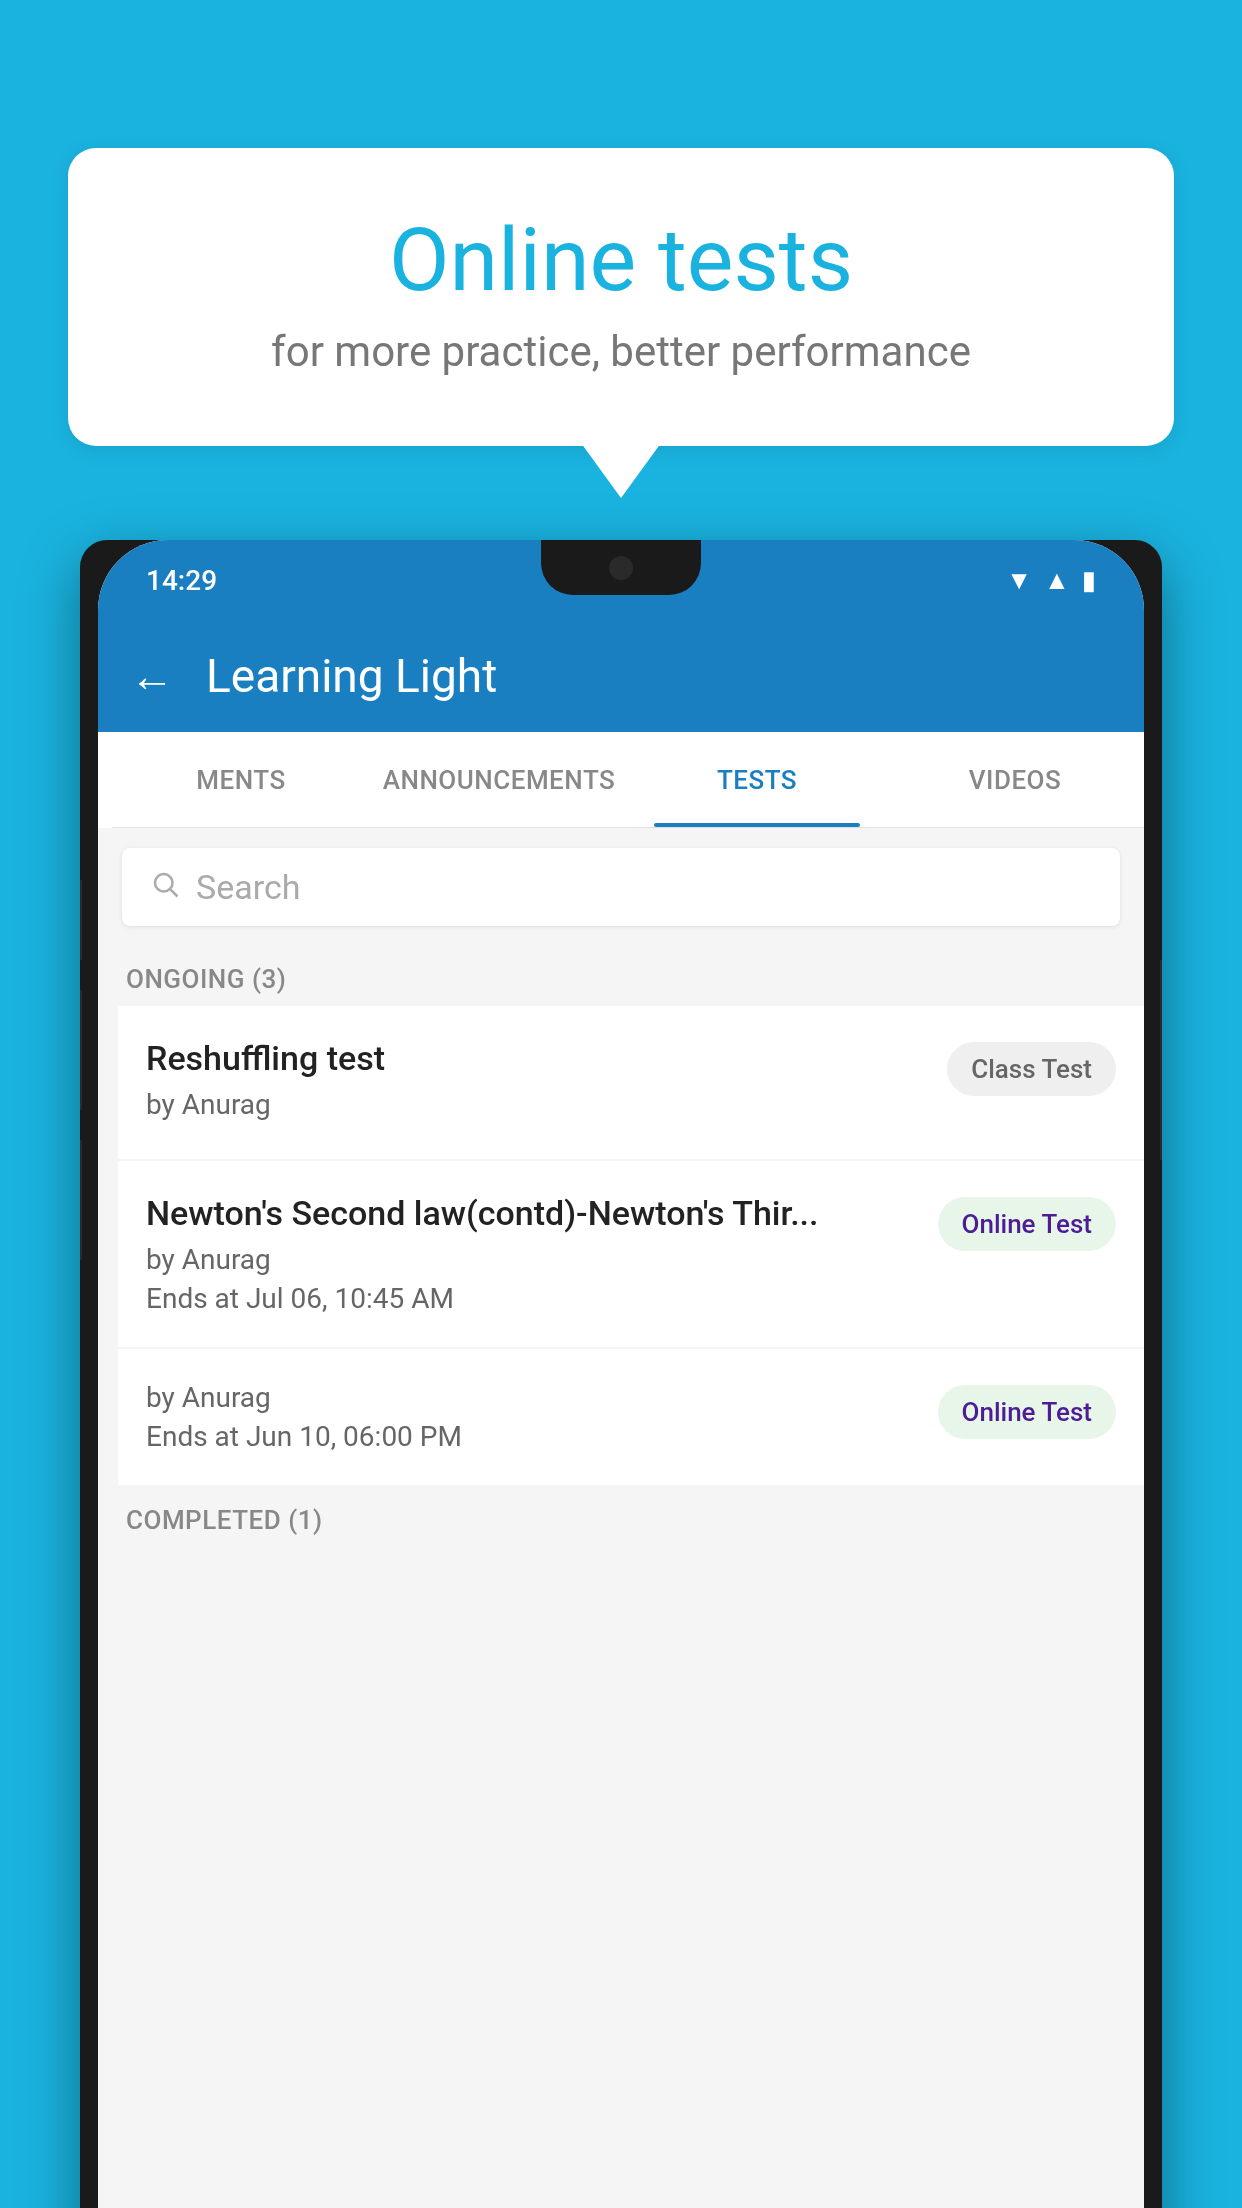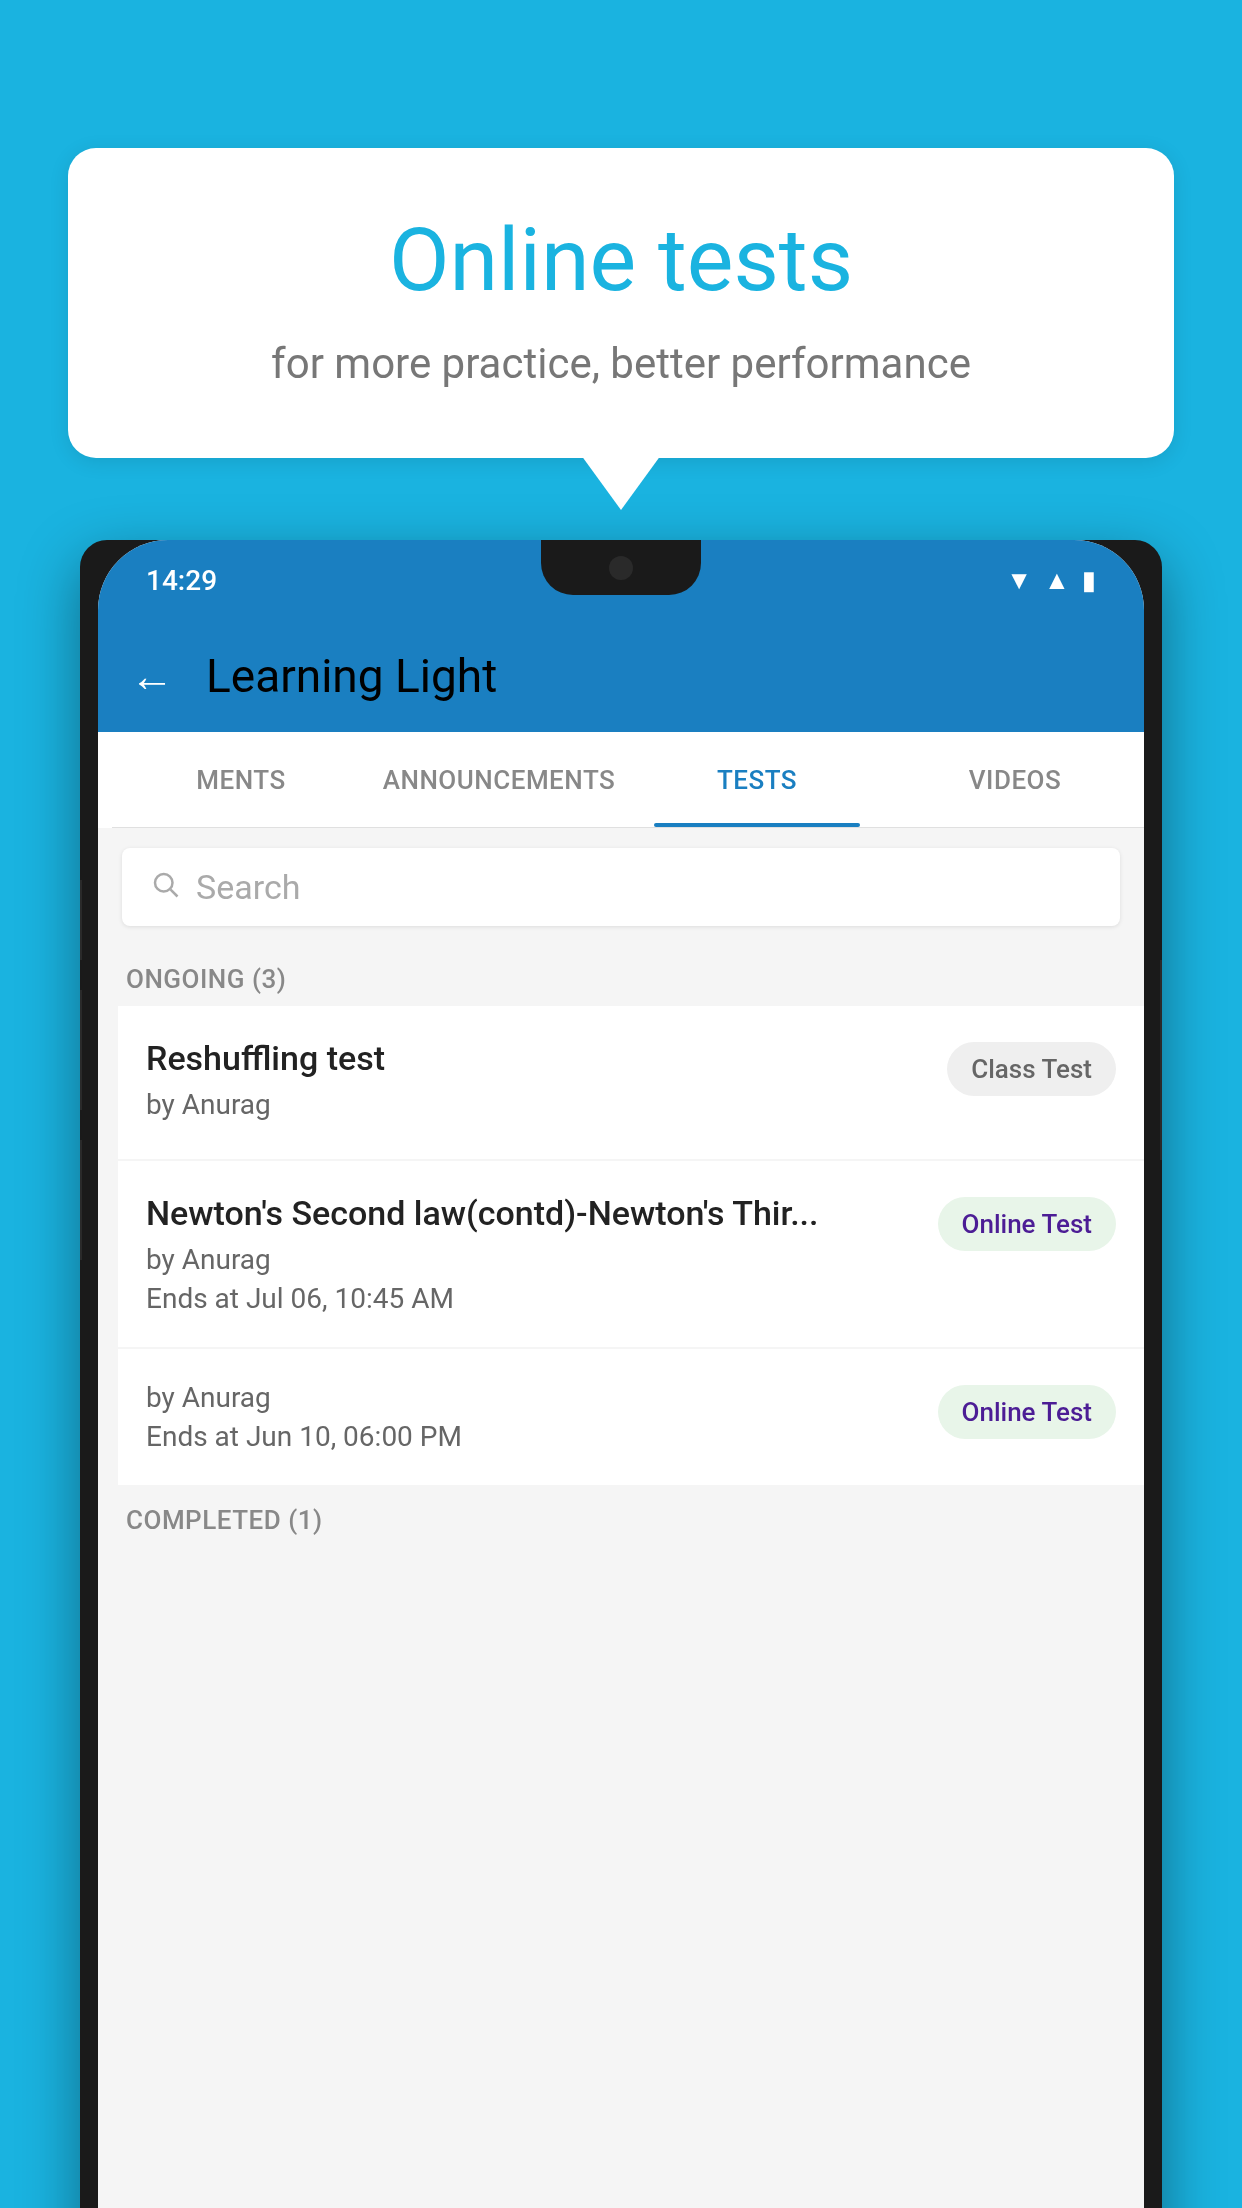--- a/index.html
+++ b/index.html
@@ -40,21 +40,21 @@
       height: 0;
       border-left: 40px solid transparent;
       border-right: 40px solid transparent;
       border-top: 55px solid white;
     }
 
     .bubble-title {
       font-size: 88px;
       color: #1ab3e0;
       font-weight: 400;
-      margin-bottom: 28px;
+      margin-bottom: 16px;
     }
 
     .bubble-subtitle {
       font-size: 42px;
       color: #777;
       font-weight: 400;
     }
 
     
     .phone-frame {
@@ -139,21 +139,21 @@
       gap: 32px;
     }
 
     .back-arrow {
       color: white;
       font-size: 44px;
       cursor: pointer;
     }
 
     .app-title {
-      color: #000000;
+      color: #ffffff;
       font-size: 46px;
       font-weight: 400;
     }
 
     
     .tabs-bar {
       position: absolute;
       top: 192px;
       left: 14px;
       right: 0;

